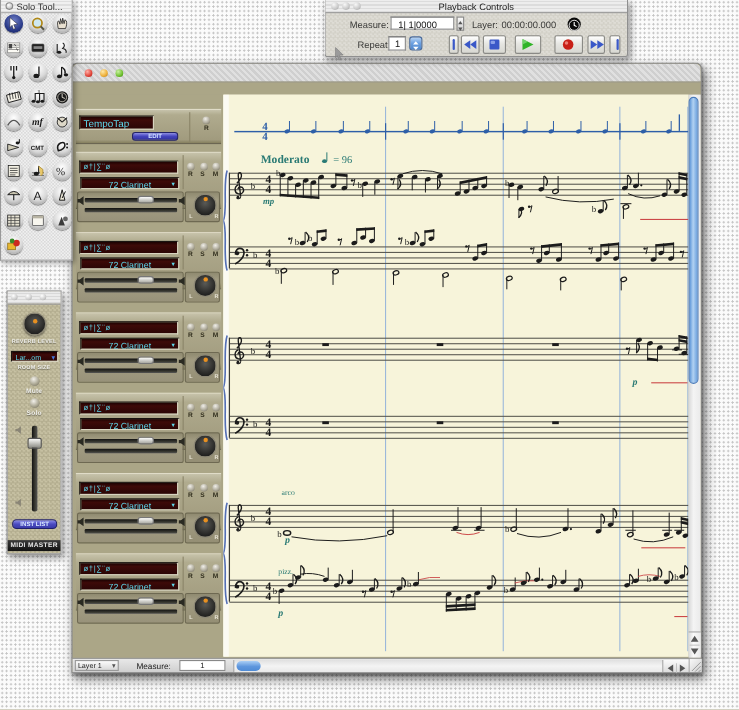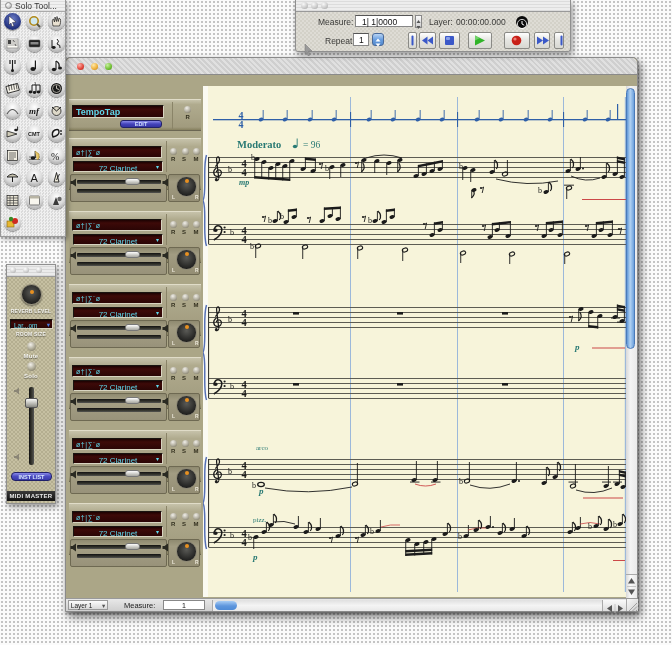--- a/index.html
+++ b/index.html
@@ -102,21 +102,21 @@
 <body>
 
 <div id="mainwin" class="abs">
   <div id="mwtitle">
     <div class="c" style="left:11px;background:radial-gradient(circle at 35% 30%,#ffb0a8,#e04438 60%,#a02018);"></div>
     <div class="c" style="left:25px;background:radial-gradient(circle at 35% 30%,#ffe9a8,#eeaf38 60%,#b07818);"></div>
     <div class="c" style="left:39px;background:radial-gradient(circle at 35% 30%,#c8f0a0,#70c030 60%,#388010);"></div>
   </div>
   <div id="panel">
 <div class="strip" style="top:13px;height:32px;">
- <div class="lcd" style="left:3px;top:5px;width:92px;height:13px;font-size:9px;font-weight:bold;">
+ <div class="lcd" style="left:3px;top:5px;width:68px;height:13px;font-size:9px;font-weight:normal;">
    <span style="position:absolute;left:3px;top:1px;">TempoTap</span>
         </div>
  <div style="position:absolute;left:103px;top:2px;width:1px;height:27px;background:#8a8468;"></div>
  <div class="rsm" style="left:115px;top:6px;"></div>
  <div class="rsmtxt" style="left:116.5px;top:14px;">R</div>
  <div style="position:absolute;left:51px;top:19.5px;width:42px;height:8px;border-radius:3px;background:linear-gradient(#8a8ae8,#4343bb 50%,#3333a0);border:1px solid #222268;box-sizing:border-box;color:#cfe0ff;font-size:5.5px;font-weight:bold;text-align:center;line-height:7px;">EDIT</div>
 </div>
 
 <div class="strip" style="top:52px;">
  <div class="lcd" style="left:3px;top:7px;width:90px;height:12px;font-size:7px;">
@@ -965,20 +965,21 @@
         <circle cx="7" cy="5" r="2.2" fill="#3a8a28"></circle>
       </svg>
     </div>
 </div>
 
 <div id="playback" class="abs">
   <div class="tb">
     <div class="c" style="left:5px"></div>
       <div class="c" style="left:15px"></div>
       <div class="c" style="left:25px"></div>
+    <div class="tt">Playback Controls</div>
   </div>
   <div class="plabel" style="left:22px;top:17px;">Measure:</div>
   <div class="pfield" style="left:59px;top:15px;width:58px;height:12px;padding:1px 0 0 6px;">1| 1|0000</div>
   <div class="plabel" style="left:133px;top:17px;">Layer:</div>
   <div class="plabel" style="left:160px;top:17px;">00:00:00.000</div>
   <div class="plabel" style="left:29px;top:36px;">Repeat:</div>
   <div class="pfield" style="left:57px;top:33px;width:16px;height:13px;padding:1px 0 0 5px;">1</div>
 
   <div style="position:absolute;left:119px;top:15px;width:7px;height:13px;background:linear-gradient(#fafafa,#d0d0d0);border:1px solid #888;box-sizing:border-box;">
     <svg width="5" height="11" viewBox="0 0 5 11">

